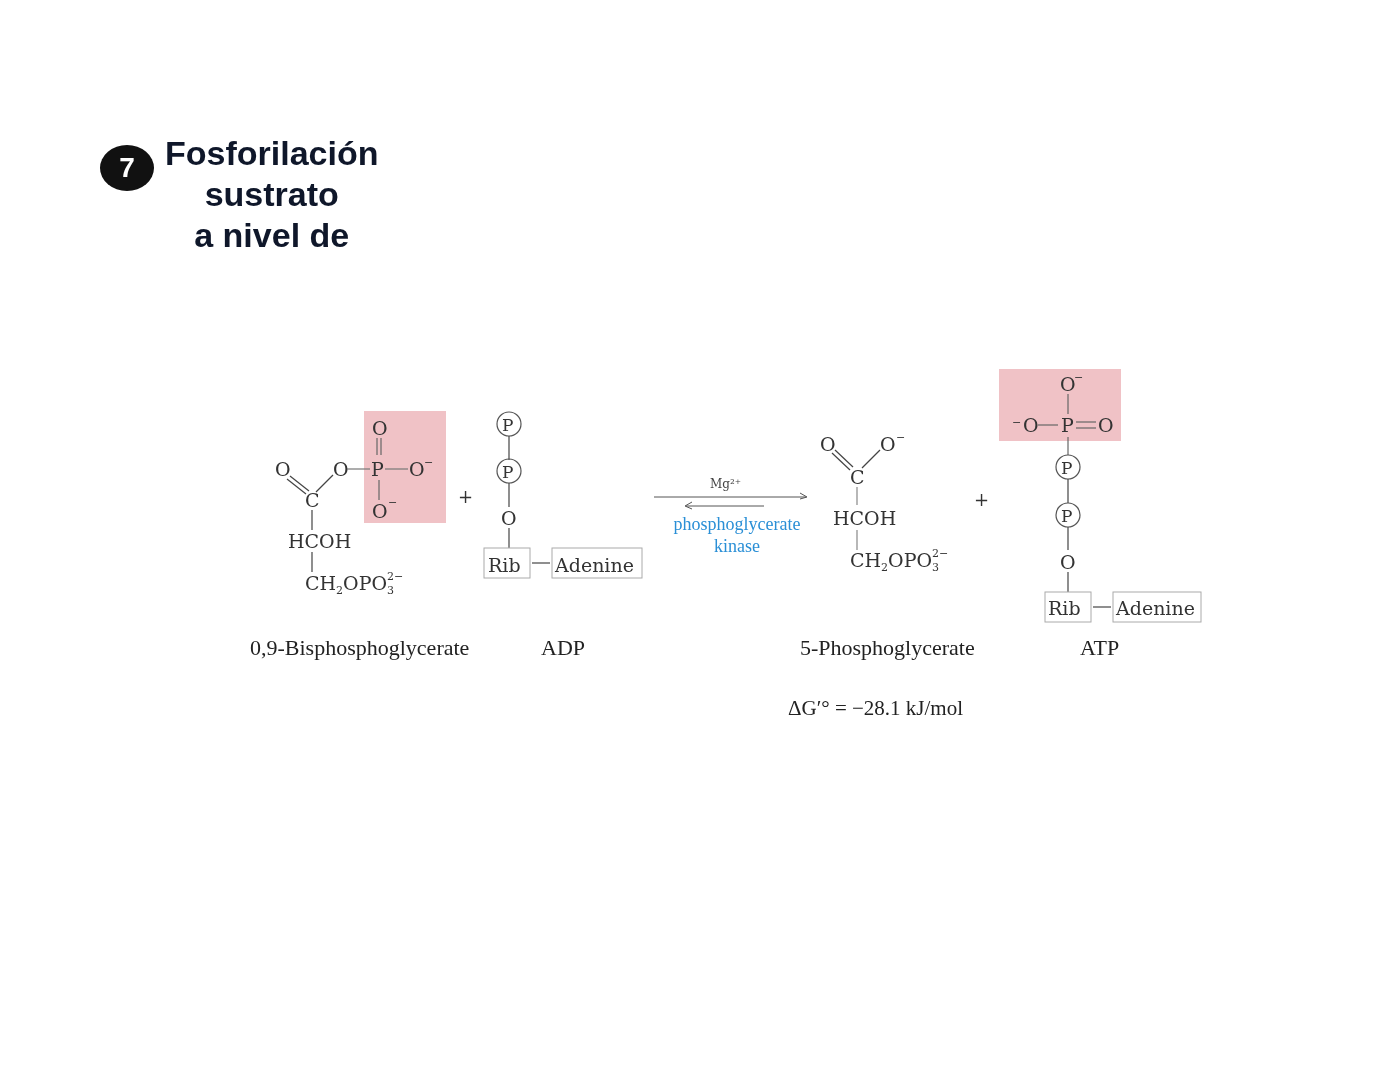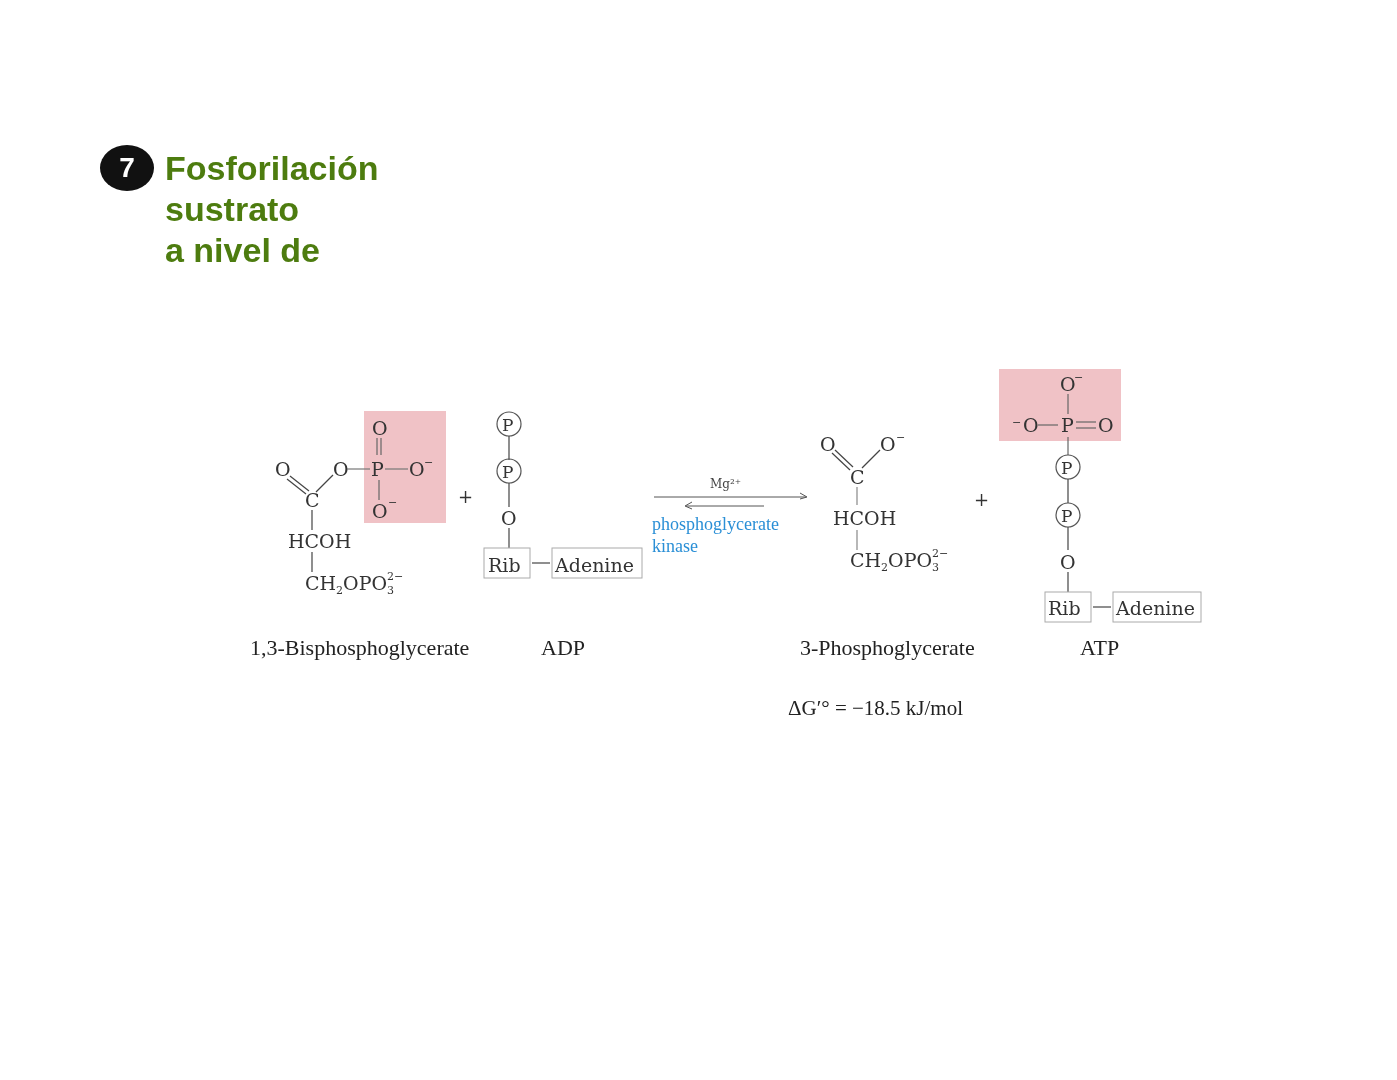--- a/index.html
+++ b/index.html
@@ -2,27 +2,27 @@
 <html><head>
 <meta charset="utf-8">
 <style>
   html, body { margin:0; padding:0; background:#ffffff; }
   body { width:1397px; height:1080px; position:relative; overflow:hidden;
          font-family:"DejaVu Serif", serif; color:#222; }
   .abs { position:absolute; }
   .step-badge { left:100px; top:145px; width:54px; height:46px; border-radius:50%;
                 background:#111; color:#fff; font-family:"Liberation Sans", sans-serif;
                 font-weight:bold; font-size:28px; display:flex; align-items:center; justify-content:center; }
-  .title { left:165px; top:148px; font-family:"Liberation Sans", sans-serif; font-weight:bold;
-           font-size:34px; line-height:41px; color:#4d7c0f; }
+  .title { left:165px; top:133px; font-family:"Liberation Sans", sans-serif; font-weight:bold;
+           font-size:34px; line-height:41px; color:#0f172a;text-align:center; }
   .title div { white-space:nowrap; }
   svg { position:absolute; left:0; top:0; }
   .chem { font-family:"DejaVu Serif", serif; fill:#333; }
   .label { font-family:"Liberation Serif", serif; font-size:22px; color:#222; white-space:nowrap; }
-  .enzyme { font-family:"Liberation Serif", serif; font-size:18px; color:#2a8fd6; text-align:left; line-height:22px; }
+  .enzyme { font-family:"Liberation Serif", serif; font-size:18px; color:#2a8fd6; text-align:center; line-height:22px; }
 </style>
 </head>
 <body>
 
 <div class="abs step-badge">
   <span>7</span>
 </div>
 <div class="abs title">
   <div>Fosforilación</div>
   <div>sustrato</div>
@@ -127,18 +127,18 @@
     <rect x="1113" y="592" width="88" height="30" fill="none" stroke="#aaa" stroke-width="1"></rect>
     <text x="1116" y="615">Adenine</text>
   </g>
 </svg>
 
 <div class="abs enzyme" style="left:652px; top:513px; width:170px;">
   <div>phosphoglycerate</div>
   <div>kinase</div>
 </div>
 
-<div class="abs label" style="left:250px; top:635px;">1,3-Bisphosphoglycerate</div>
+<div class="abs label" style="left:250px; top:635px;">0,9-Bisphosphoglycerate</div>
 <div class="abs label" style="left:541px; top:635px;">ADP</div>
-<div class="abs label" style="left:800px; top:635px;">3-Phosphoglycerate</div>
+<div class="abs label" style="left:800px; top:635px;">5-Phosphoglycerate</div>
 <div class="abs label" style="left:1080px; top:635px;text-align:center;">ATP</div>
 
-<div class="abs label" style="left:788px; top:696px; font-size:21px;">ΔG′° = −18.5 kJ/mol</div>
+<div class="abs label" style="left:788px; top:696px; font-size:21px;">ΔG′° = −28.1 kJ/mol</div>
 
 </body></html>

